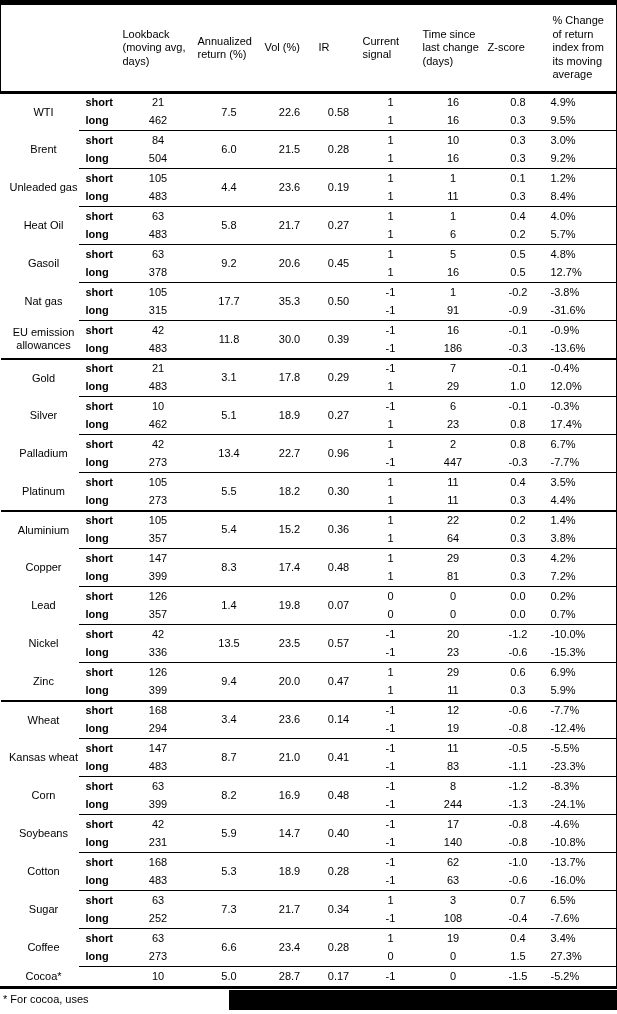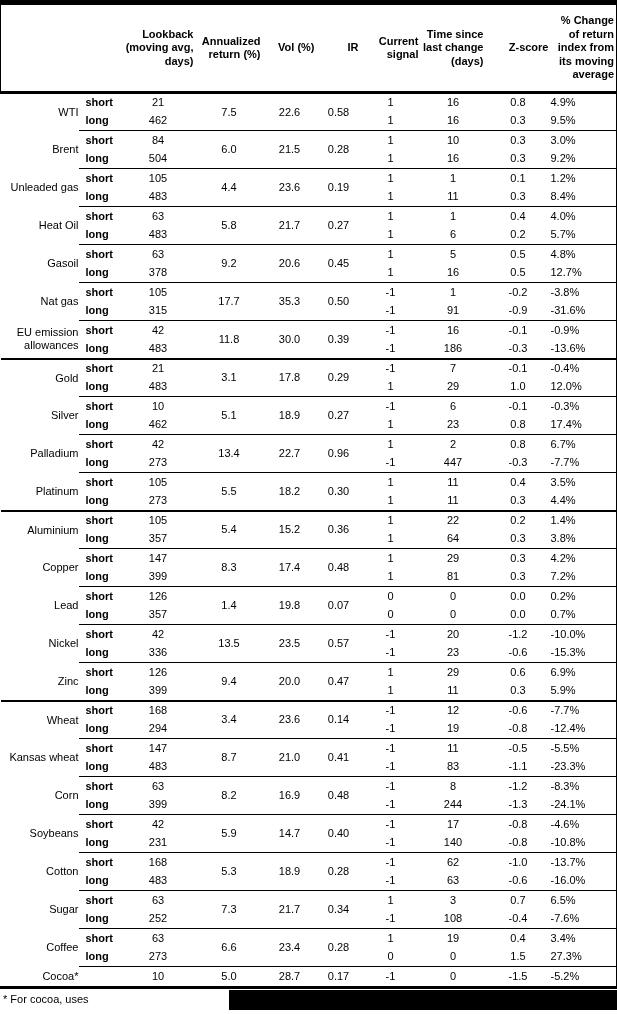--- a/index.html
+++ b/index.html
@@ -23,35 +23,35 @@
   col.c-ann { width: 67px; }
   col.c-vol { width: 54px; }
   col.c-ir { width: 44px; }
   col.c-signal { width: 60px; }
   col.c-time { width: 65px; }
   col.c-z { width: 65px; }
   col.c-pct { width: 66px; }
   th, td { padding: 0; font-size: 11px; }
   thead th {
     height: 90px;
-    font-weight: bold;
-    text-align: right;
+    font-weight: normal;
+    text-align: left;
     vertical-align: middle;
     border-bottom: 3px solid #000;
     line-height: 1.22;
     padding: 0 2px;
   }
   thead th.col-name { border-left: 1px solid #000; }
   tbody td {
     height: 19px;
     text-align: center;
     vertical-align: middle;
     line-height: 1.15;
   }
-  td.name { text-align: right; padding-left: 8px; }
+  td.name { text-align: center; padding-left: 8px; }
   td.sub  { text-align: left; padding-left: 7px; font-weight: bold; }
   td.pct  { text-align: left; padding-right: 13px; }
   tr.sec-start td { border-top: 2px solid #000; }
   tr.row-start td:not(.name) { border-top: 1px solid #000; }
   .footnote {
     position: relative;
     width: 617px;
     height: 24px;
     border-top: 3px solid #000;
     background: #fff;

